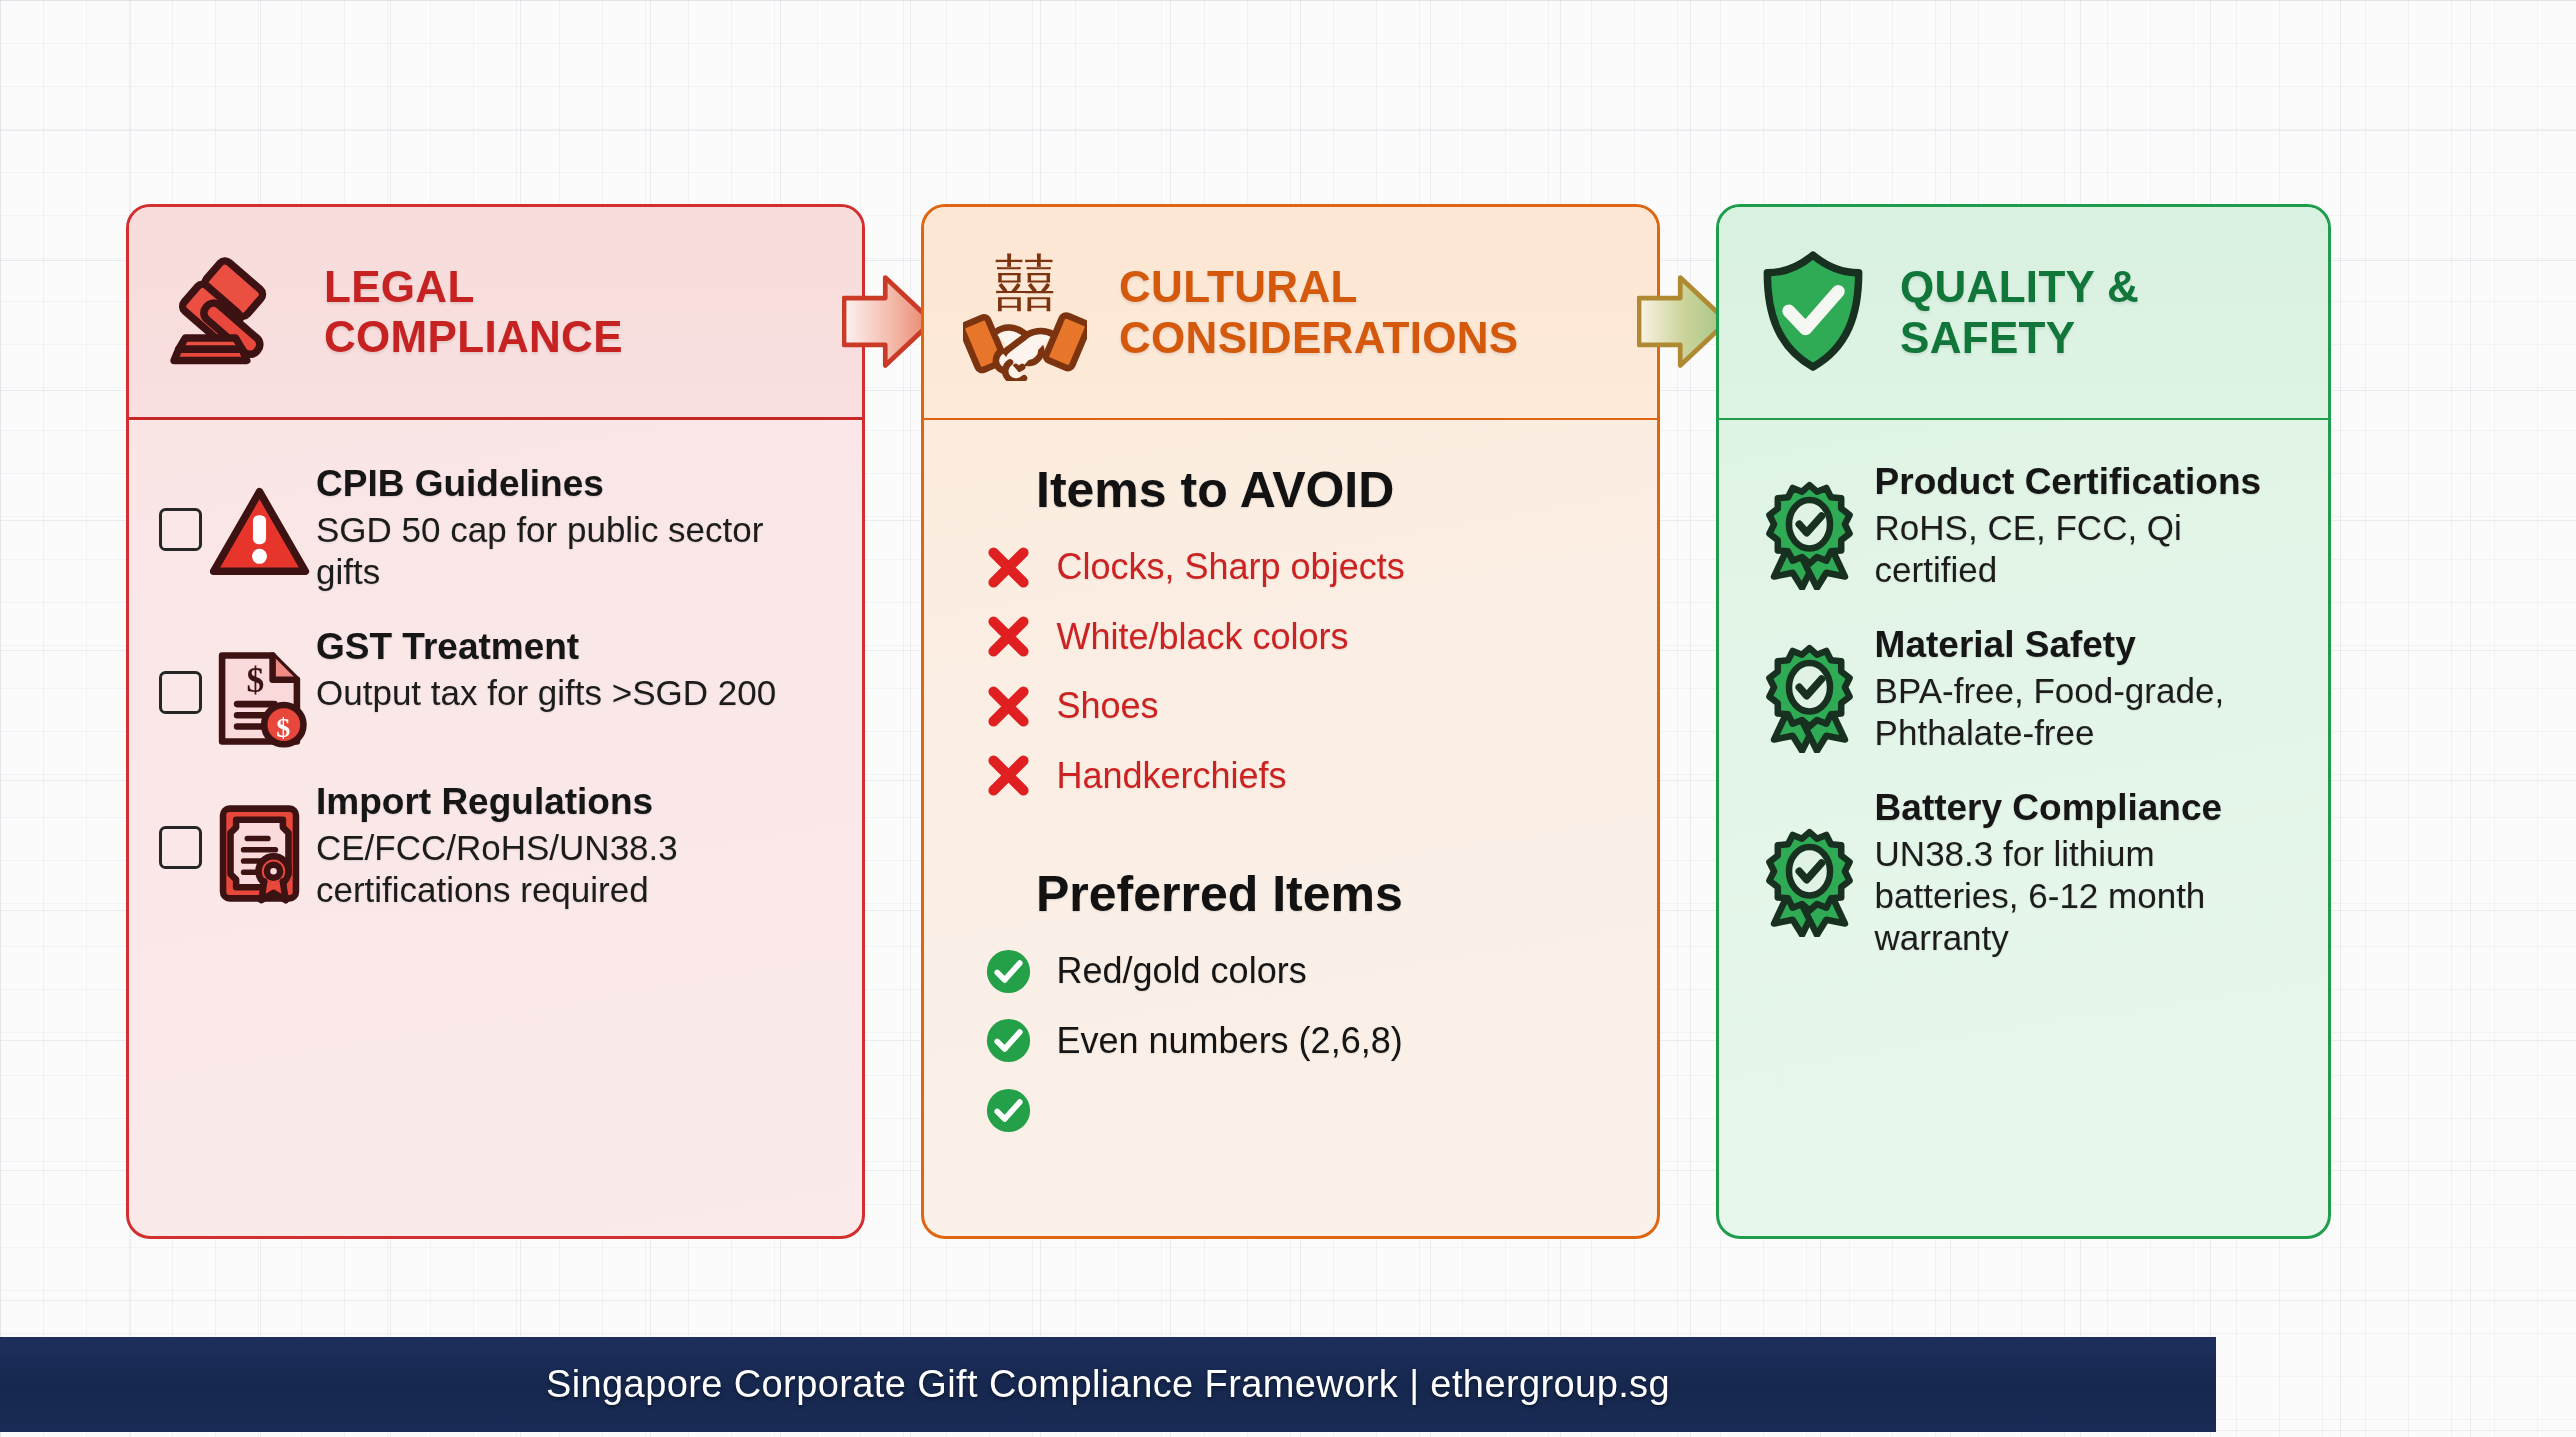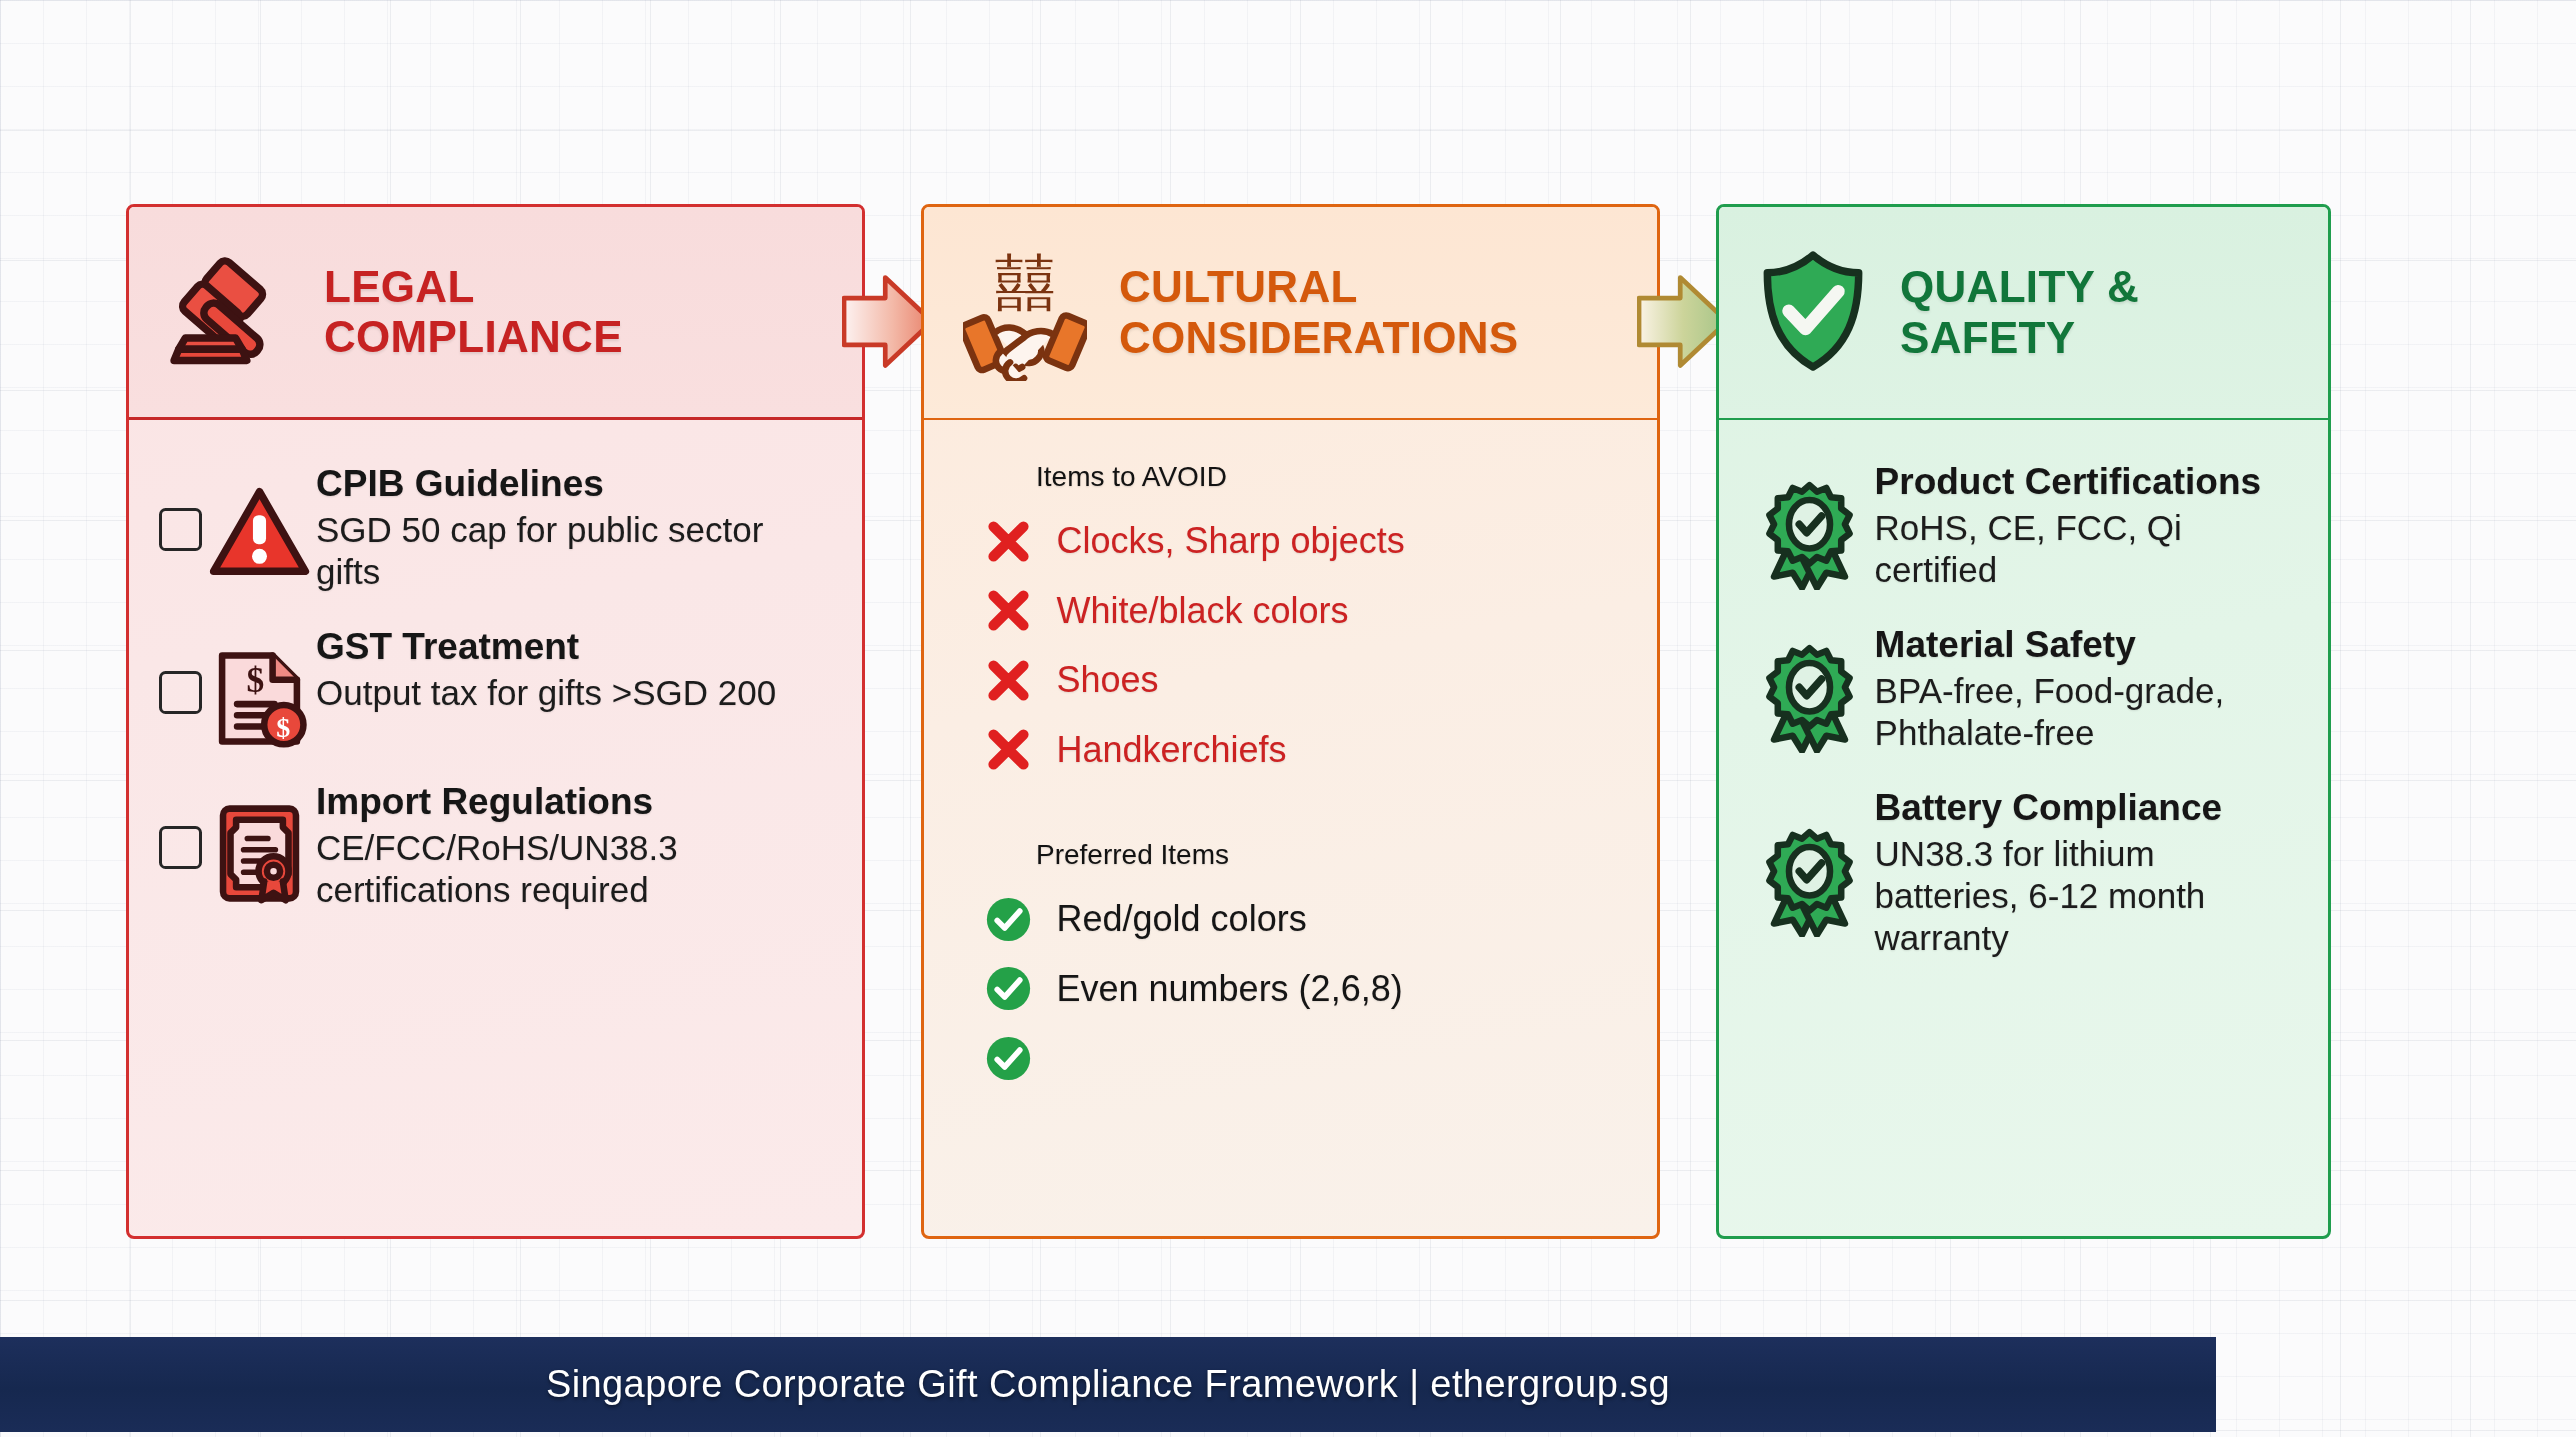--- a/index.html
+++ b/index.html
@@ -22,21 +22,21 @@
       linear-gradient(to right, rgba(150,160,180,0.09) 0.9px, transparent 0.9px),
       linear-gradient(to bottom, rgba(150,160,180,0.09) 0.9px, transparent 0.9px);
     background-size: 130px 130px, 130px 130px, 43px 43px, 43px 43px;
   }
 
   
   .panel {
     position: absolute;
     top: 204px;
     height: 1035px;
-    border-radius: 8px;
+    border-radius: 24px;
     overflow: hidden;
   }
   .panel .hdr {
     height: 213px;
     display: flex;
     align-items: center;
     gap: 32px;
     padding: 0 32px 0 39px;
   }
   .panel .hdr-title {
@@ -126,22 +126,22 @@
   }
   .item-desc {
     font-size: 35px;
     color: #1c1c1c;
     line-height: 1.21;
     text-shadow: 0 0.9px 1.9px rgba(0,0,0,0.10);
   }
 
   
   .mid-head {
-    font-size: 28px;
-    font-weight: normal;
+    font-size: 50px;
+    font-weight: bold;
     color: #121212;
     text-shadow: 0 0.9px 1.9px rgba(0,0,0,0.14);
     margin-left: 82px;
     margin-bottom: 17px;
   }
   .bullet-row {
     display: flex;
     align-items: center;
     gap: 22.5px;
     margin-bottom: 7.5px;

